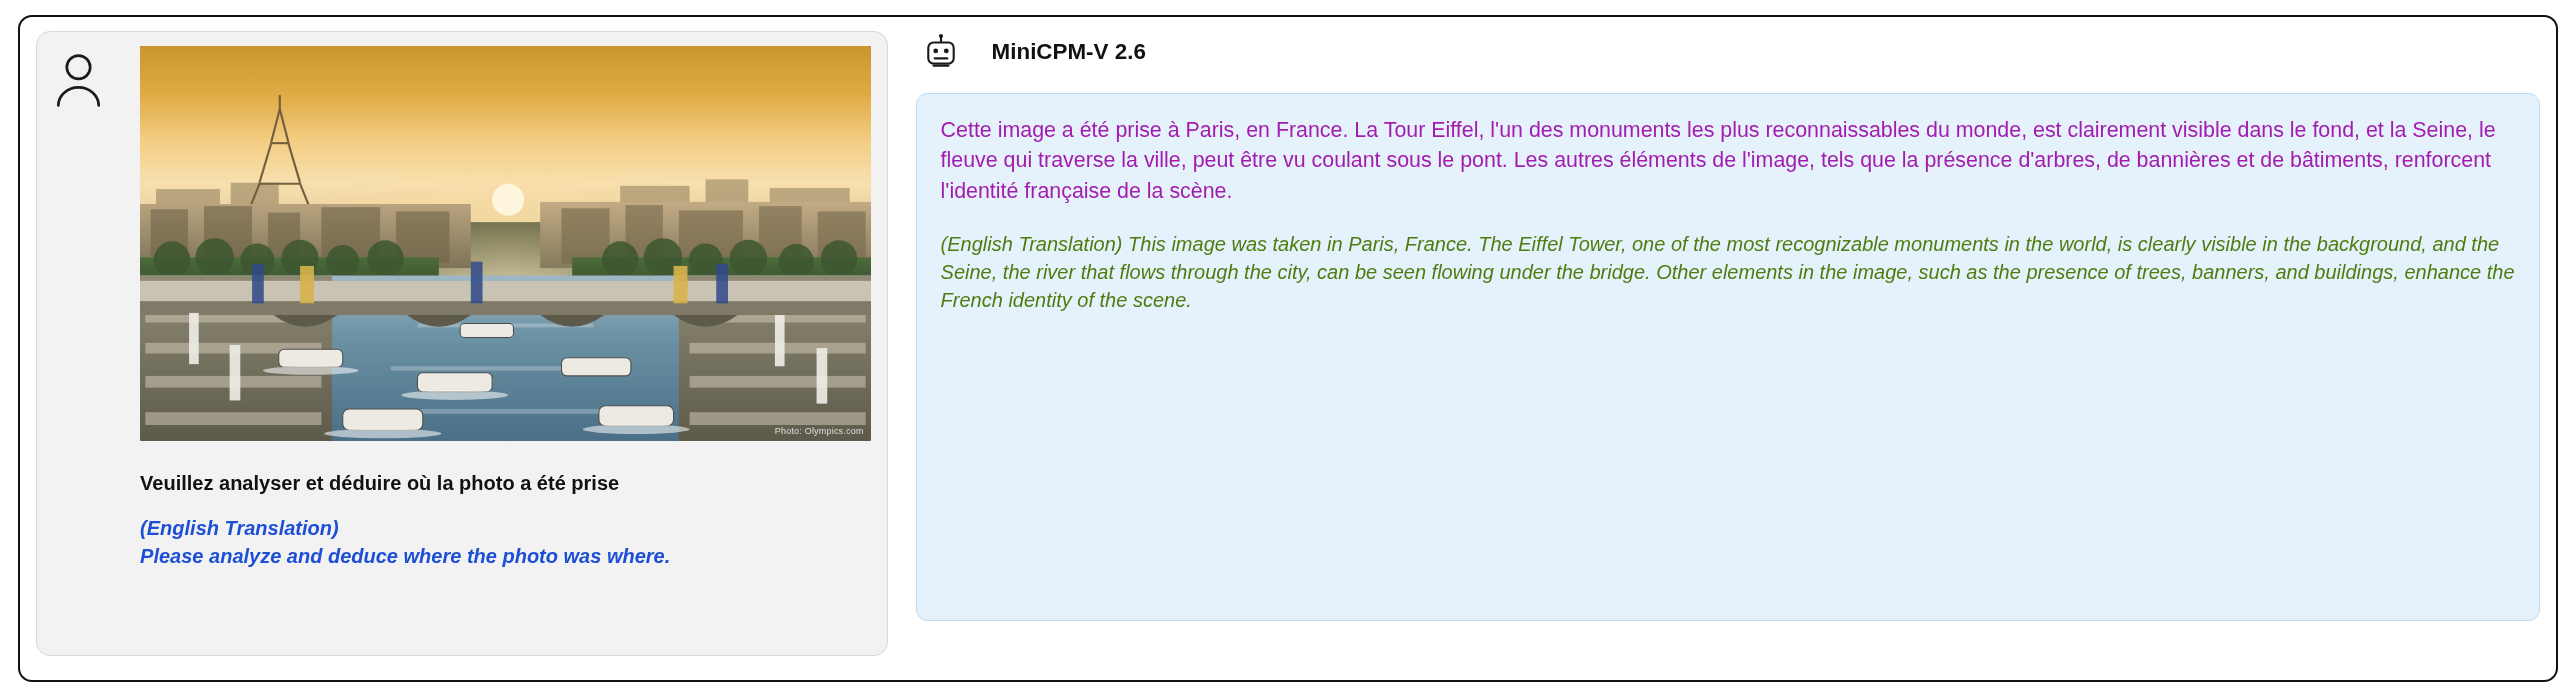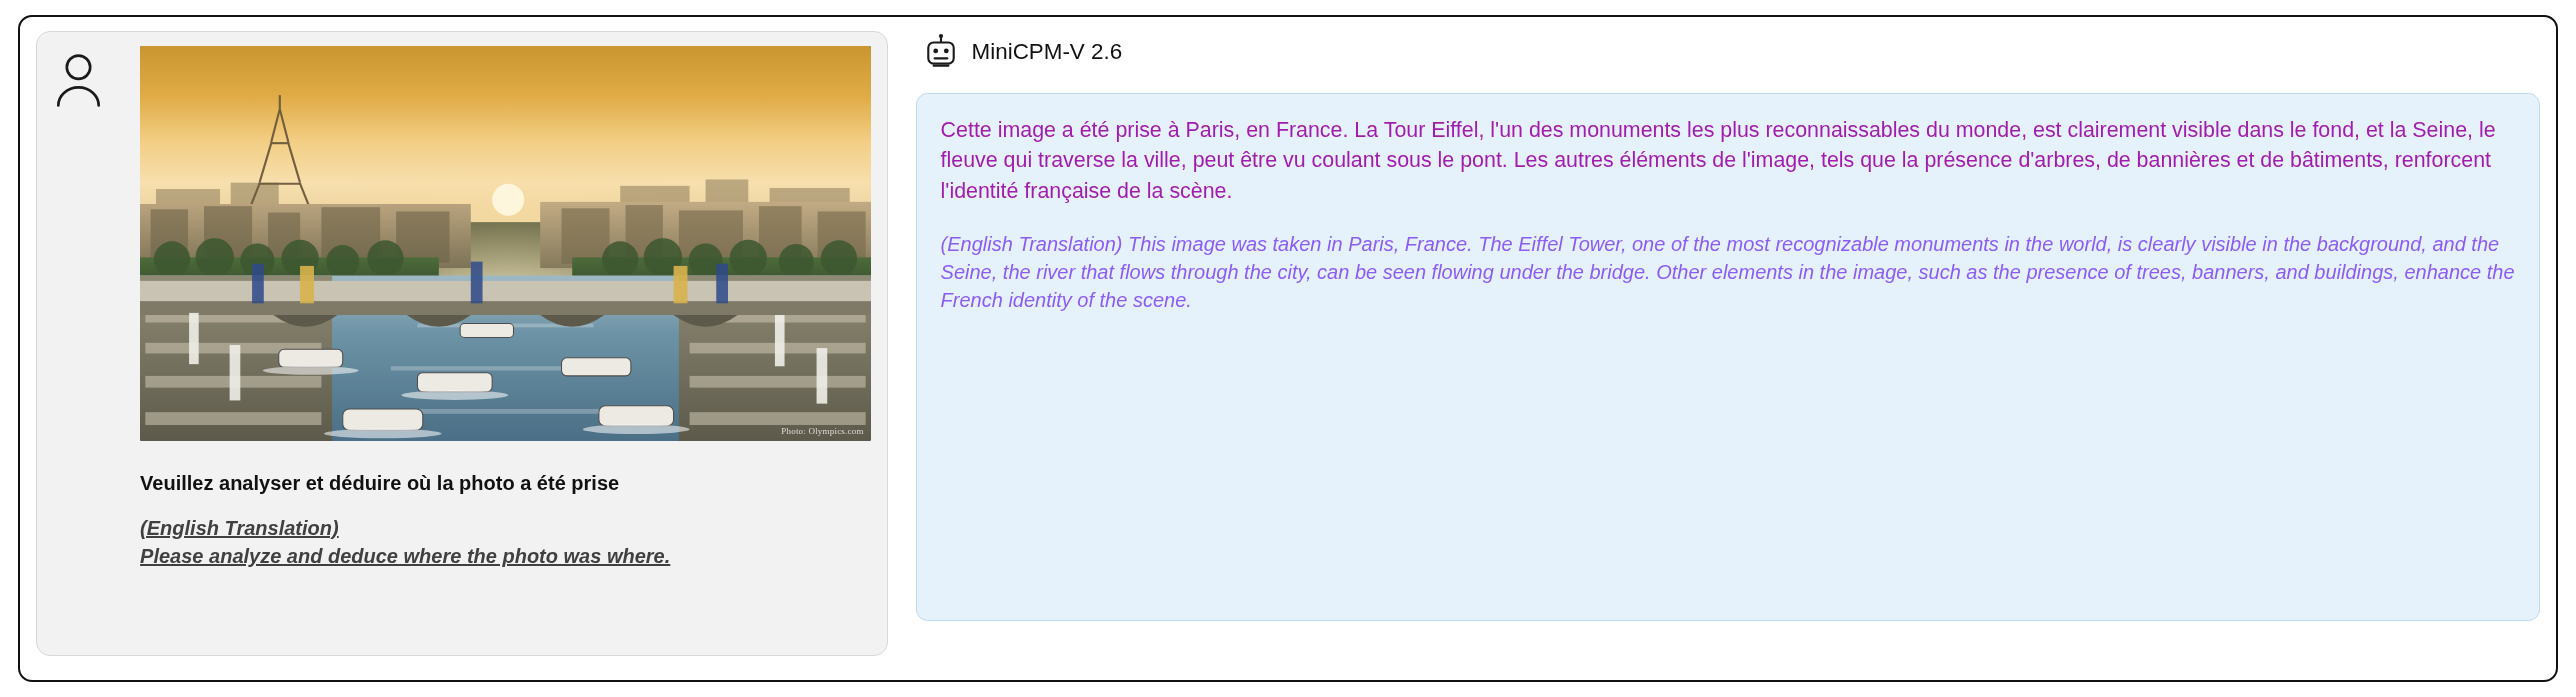--- a/index.html
+++ b/index.html
@@ -67,37 +67,36 @@
     background: #1b2a1a;
   }
   .photo-wrap svg { display: block; width: 100%; height: 100%; }
   .watermark {
     position: absolute;
     right: 7.5px;
     bottom: 5.3px;
     color: rgba(255,255,255,0.78);
     font-size: 9px;
     letter-spacing: 0.2px;
-    font-family: Liberation Serif, serif;
+    font-family: Liberation Sans, sans-serif;
   }
   .user-prompt {
     margin-top: 29px;
     font-size: 20px;
     font-weight: bold;
     color: #111111;
     line-height: 1.3;
   }
   .user-translation {
     margin-top: 18px;
     font-size: 20px;
     font-style: italic;
     font-weight: bold;
-    color: #404040;
+    color: #1d4ed8;
     line-height: 1.42;
-    text-decoration: underline;
   }
   .user-translation .line { display: block; }
 
   
   .assistant-panel {
     flex: 1 1 auto;
     display: flex;
     flex-direction: column;
     padding-top: 3.2px;
   }
@@ -105,40 +104,41 @@
     display: flex;
     flex-direction: row;
     align-items: center;
     gap: 14px;
     margin-bottom: 22.4px;
     padding-left: 7.5px;
   }
   .bot-icon { width: 34px; height: 36px; display:block; }
   .assistant-name {
     font-size: 22.4px;
-    font-weight: normal;
+    font-weight: bold;
     color: #111111;
+    margin-left: 20px;
   }
   .assistant-bubble {
     background: #e6f2fb;
     border: 1.6px solid #bcd9ef;
     border-radius: 11.7px;
     padding: 21.4px 23.5px 24.6px 23.5px;
     min-height: 528px;
   }
   .answer-text {
     font-size: 21.4px;
     color: #a21caf;
     line-height: 1.42;
   }
   .answer-translation {
     margin-top: 23.5px;
     font-size: 20px;
     font-style: italic;
-    color: #8b5cf6;
+    color: #4d7c0f;
     line-height: 1.42;
   }
 </style>
 </head>
 <body>
 
 <div id="root">
   <div class="outer-frame">
 
     <div class="user-panel">

